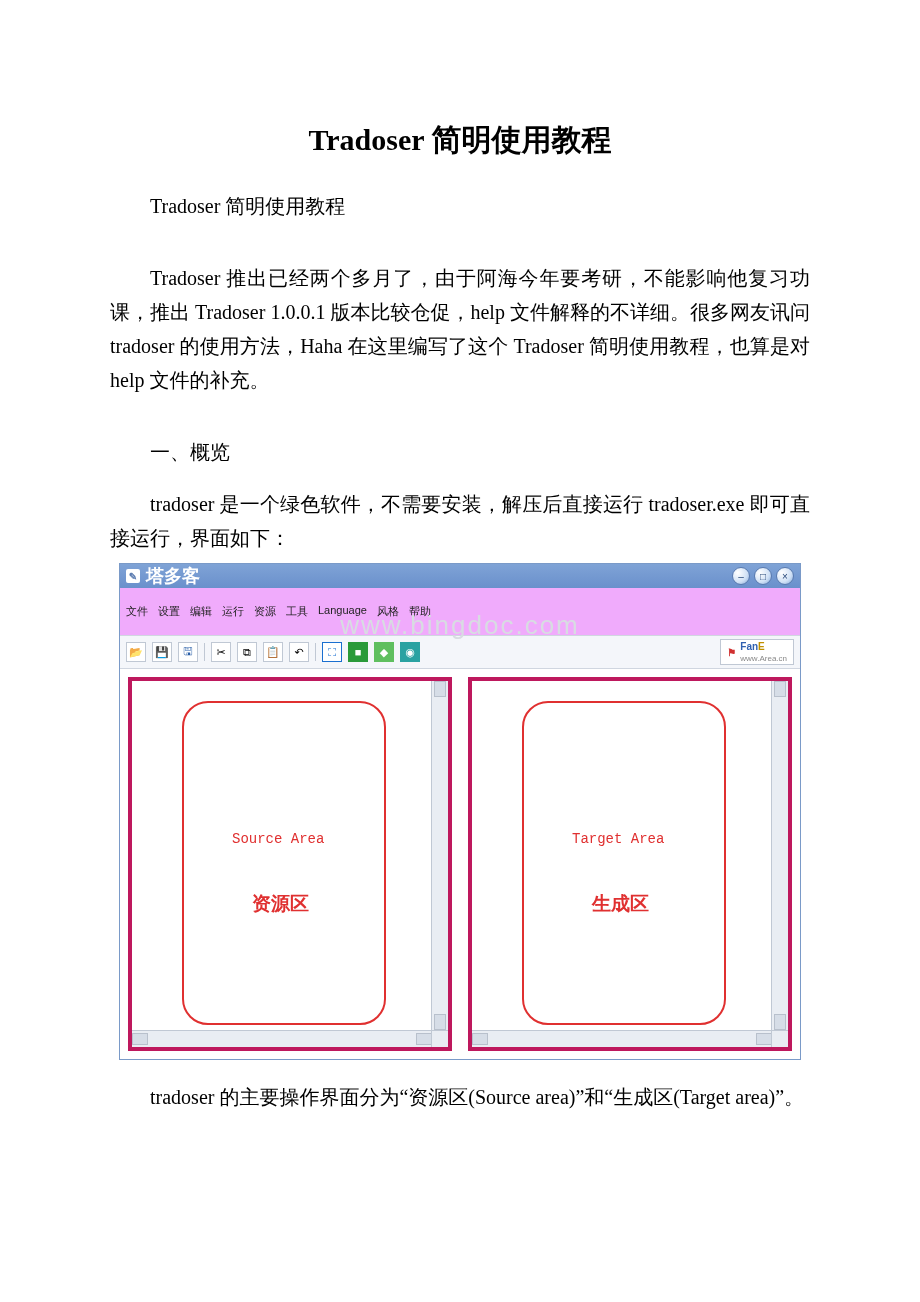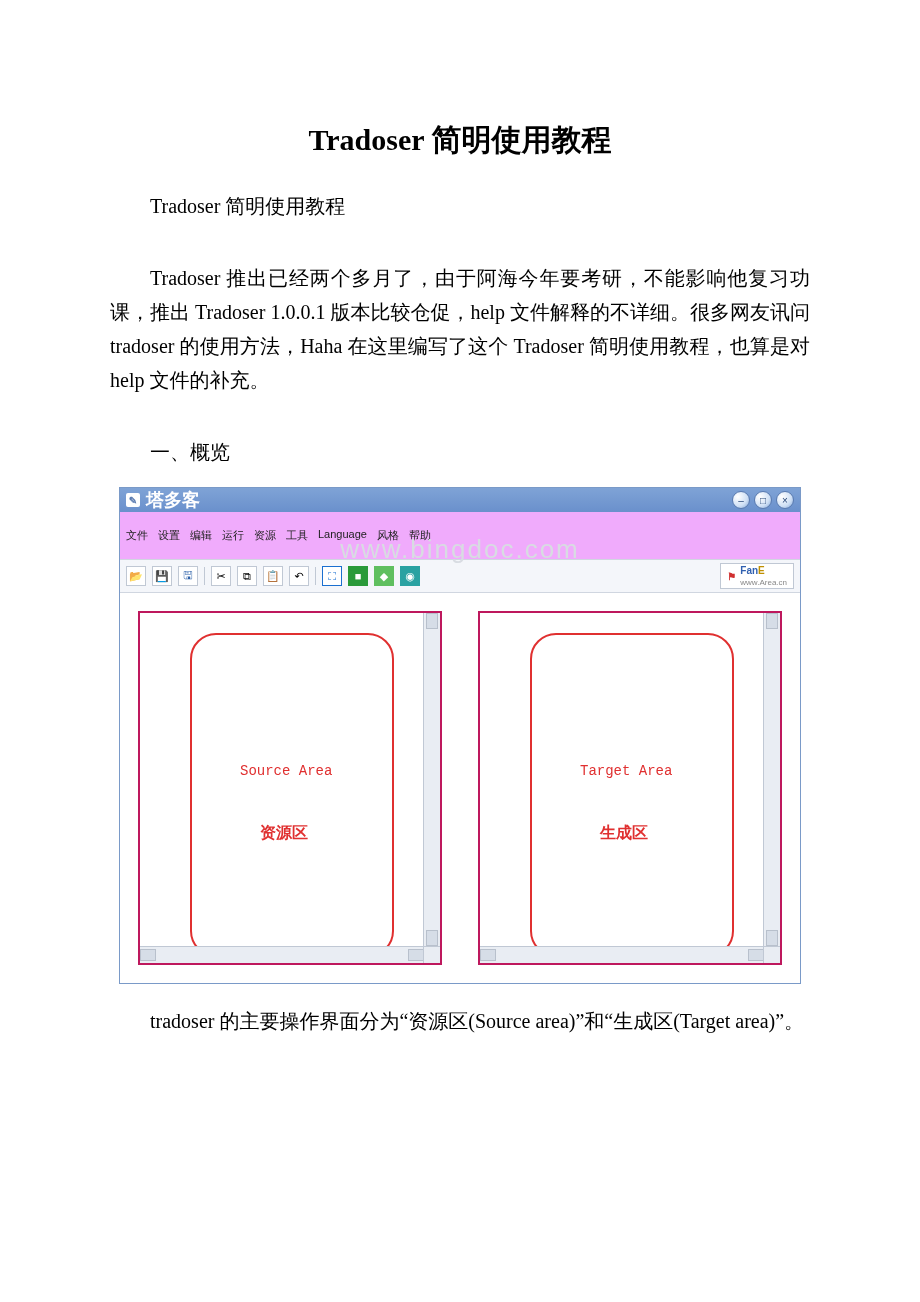--- a/index.html
+++ b/index.html
@@ -92,21 +92,21 @@
   }
   .logo .flag { color:#d03030; font-weight:bold; }
   .logo .fan  { color:#3060b0; font-weight:bold; }
   .logo .tail { color:#c09000; font-weight:bold; }
   .logo .url  { color:#888; font-size:8px; }
 
   .panes {
     display:flex; height: 390px; background:#fff;
   }
   .pane {
-    flex:1; position:relative; border:2px solid #be185d; margin:18px;
+    flex:1; position:relative; border:4px solid #be185d; margin:8px;
     background:#fff; overflow:hidden;
   }
   .pane .vscroll {
     position:absolute; right:0; top:0; bottom:17px; width:16px;
     background:#e9edf3; border-left:1px solid #c0c8d4;
   }
   .pane .vscroll::before, .pane .vscroll::after{
     content:""; position:absolute; left:2px; right:2px; height:14px;
     background:#d6dde7; border:1px solid #b8c0cc;
   }
@@ -128,21 +128,21 @@
   }
   .redbox {
     position:absolute; border:2px solid #e03030; border-radius:26px;
   }
   .pane .lbl-en {
     position:absolute; font-family:"Courier New",monospace;
     color:#e03030; font-size:14px; white-space:nowrap;
   }
   .pane .lbl-cn {
     position:absolute; font-family:"SimSun",serif;
-    color:#e03030; font-size:16px; font-weight:bold; white-space:nowrap;
+    color:#e03030; font-size:19px; font-weight:bold; white-space:nowrap;
   }
 
   .watermark{
     position:absolute; top:46px; left:0; right:0;
     text-align:center; font-size:26px; color:#d8dce2; letter-spacing:2px;
     pointer-events:none;
   }
 </style>
 </head>
 <body>
@@ -154,20 +154,21 @@
   <p class="body">Tradoser 简明使用教程</p>
 
   <div class="spacer-sm"></div>
 
   <p class="body">Tradoser 推出已经两个多月了，由于阿海今年要考研，不能影响他复习功课，推出 Tradoser 1.0.0.1 版本比较仓促，help 文件解释的不详细。很多网友讯问 tradoser 的使用方法，Haha 在这里编写了这个 Tradoser 简明使用教程，也算是对 help 文件的补充。</p>
 
   <div class="spacer-sm"></div>
 
   <p class="body">一、概览</p>
 
+  <p class="body" style="margin-bottom:6px;">tradoser 是一个绿色软件，不需要安装，解压后直接运行 tradoser.exe 即可直接运行，界面如下：</p>
 
   <div class="win" style="position:relative;">
     <div class="watermark">www.bingdoc.com</div>
 
     <div class="titlebar">
       <span class="t-icon">✎</span>
       <span class="t-text">塔多客</span>
       <span class="t-spacer"></span>
       <span class="winbtn">–</span>
       <span class="winbtn">□</span>

